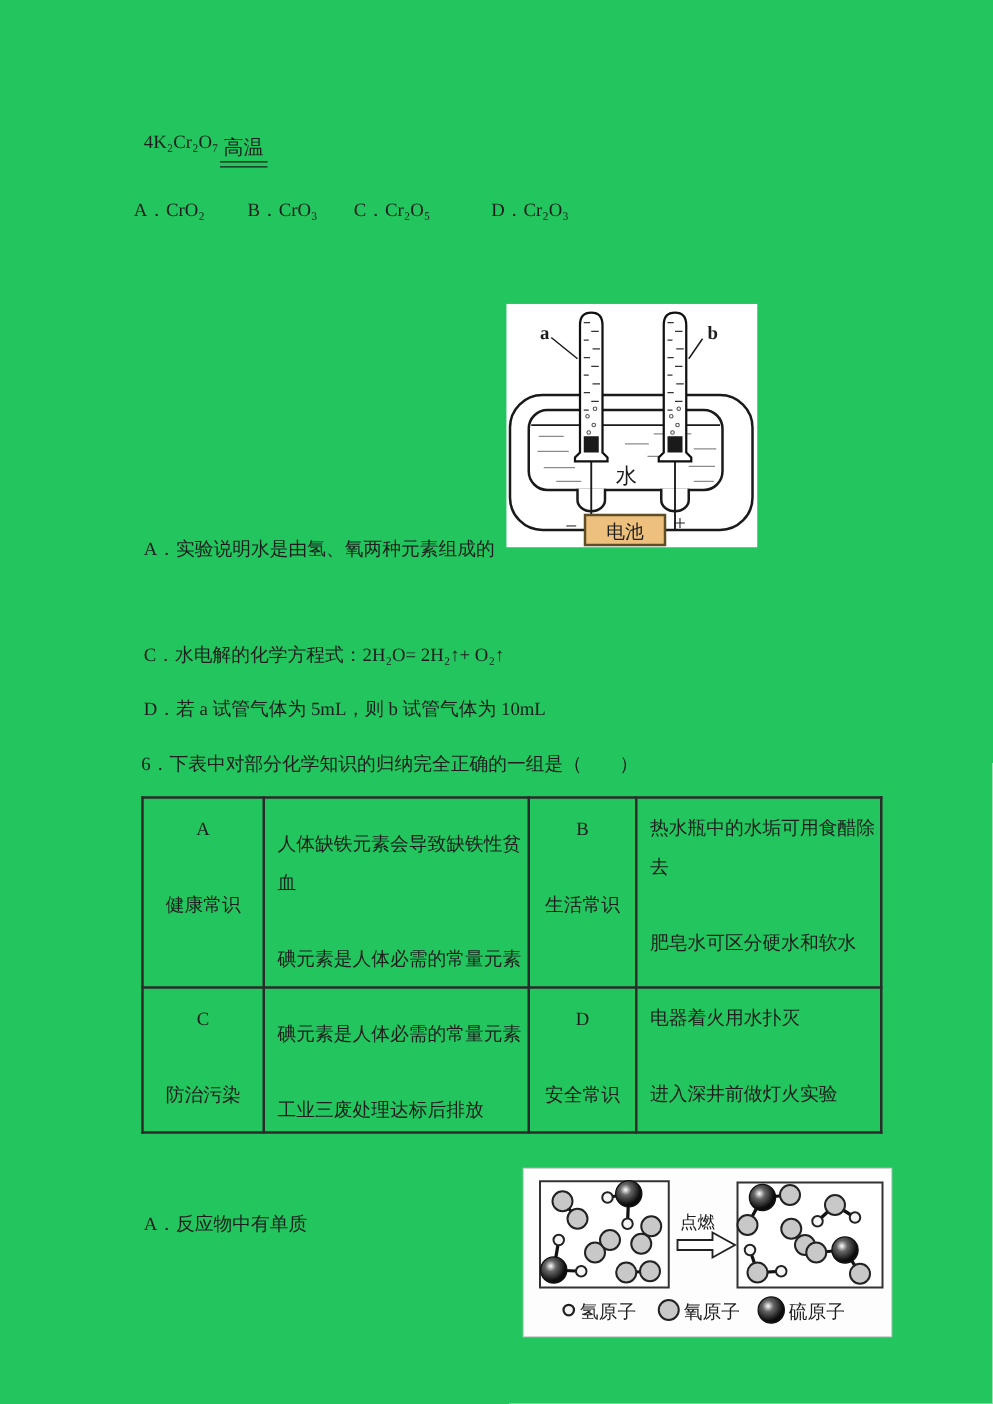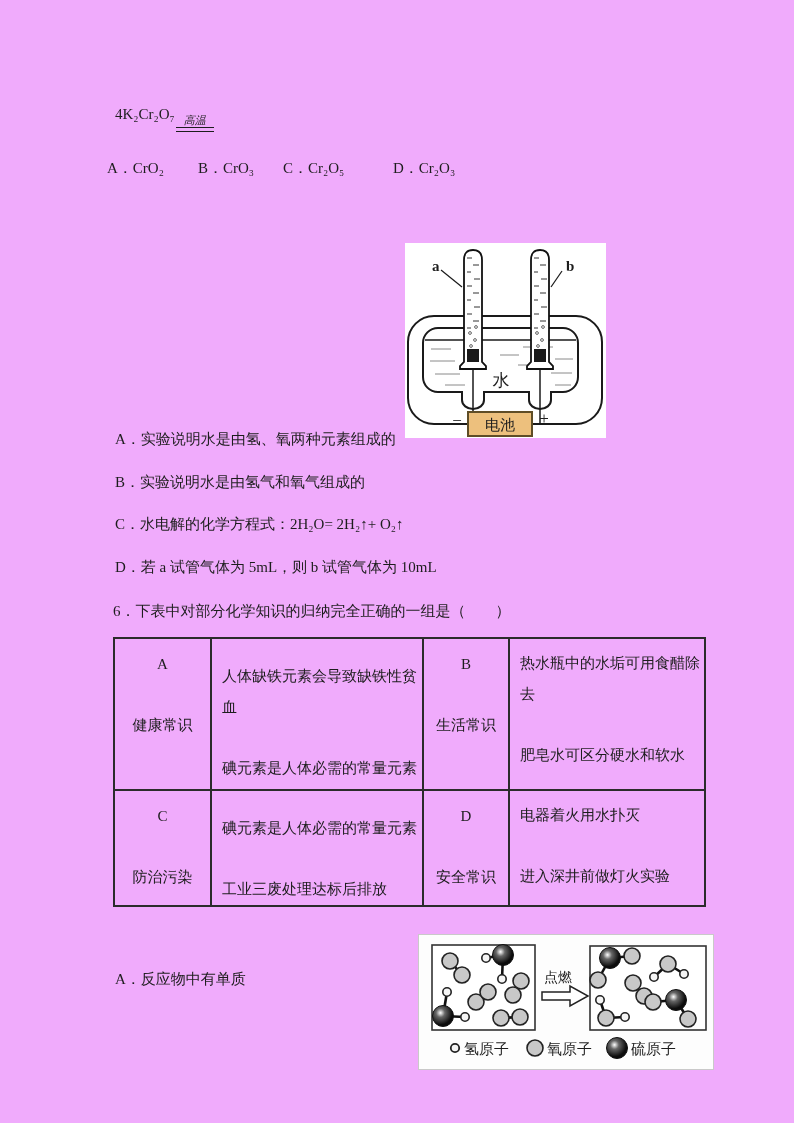--- a/index.html
+++ b/index.html
@@ -1,23 +1,23 @@
 <!DOCTYPE html>
 <html><head>
 <meta charset="utf-8">
 <style>
   html,body{margin:0;padding:0;background:#f8f8f8;}
   .page{
-    position:relative;width:794px;height:1123px;background:#f0abfc;
+    position:relative;width:794px;height:1123px;background:#22c55e;
     font-family:"Liberation Serif","DejaVu Serif",serif;
     color:#1d1d1d;font-size:15px;overflow:hidden;
   }
   .abs{position:absolute;white-space:nowrap;}
   .cond{display:inline-flex;flex-direction:column;align-items:center;vertical-align:-5px;margin:0 1px;}
-  .cond-label{font-size:11px;line-height:1.1;padding:0 2px;font-style:italic;}
+  .cond-label{font-size:16px;line-height:1.1;padding:0 2px;}
   .cond-line{width:38px;height:3px;border-top:1.8px solid #1d1d1d;border-bottom:1.8px solid #1d1d1d;margin-top:1px;}
   table.kv{border-collapse:collapse;table-layout:fixed;}
   table.kv td{border:2px solid #2b2b2b;vertical-align:top;font-size:15px;}
   td.c1{width:91px;text-align:center;padding:10px 2px 0 2px;}
   td.c2{width:196px;padding:22px 4px 0 10px;}
   td.c3{width:80px;text-align:center;padding:10px 2px 0 2px;}
   td.c4{width:180px;padding:9px 4px 0 10px;}
   .cl{line-height:31px;}
   .cl + .cl{margin-top:30px;}
   .fig{position:absolute;}
@@ -124,21 +124,20 @@
       <text x="96" y="143" font-size="17" text-anchor="middle">水</text>
 
       <rect x="63" y="169" width="64" height="24" fill="#edc07d" stroke="#5f4d26" stroke-width="2"></rect>
       <text x="95" y="187" font-size="15" text-anchor="middle">电池</text>
       <text x="52" y="183" font-size="17" text-anchor="middle">−</text>
       <text x="139" y="181" font-size="17" text-anchor="middle">+</text>
     </svg>
   </div>
 
   <div class="abs" style="left:115px;top:430px;">A．实验说明水是由氢、氧两种元素组成的</div>
-  <div class="abs" style="left:115px;top:473px;">B．实验说明水是由氢气和氧气组成的</div>
   <div class="abs" style="left:115px;top:515px;">C．水电解的化学方程式：2H₂O= 2H₂↑+ O₂↑</div>
   <div class="abs" style="left:115px;top:558px;">D．若 a 试管气体为 5mL，则 b 试管气体为 10mL</div>
 
   <div class="abs" style="left:113px;top:602px;">6．下表中对部分化学知识的归纳完全正确的一组是（　　）</div>
 
   <div class="abs" style="left:113px;top:637px;">
     <table class="kv">
       <tbody>
           <tr style="height:152px;">
         <td class="c1">

